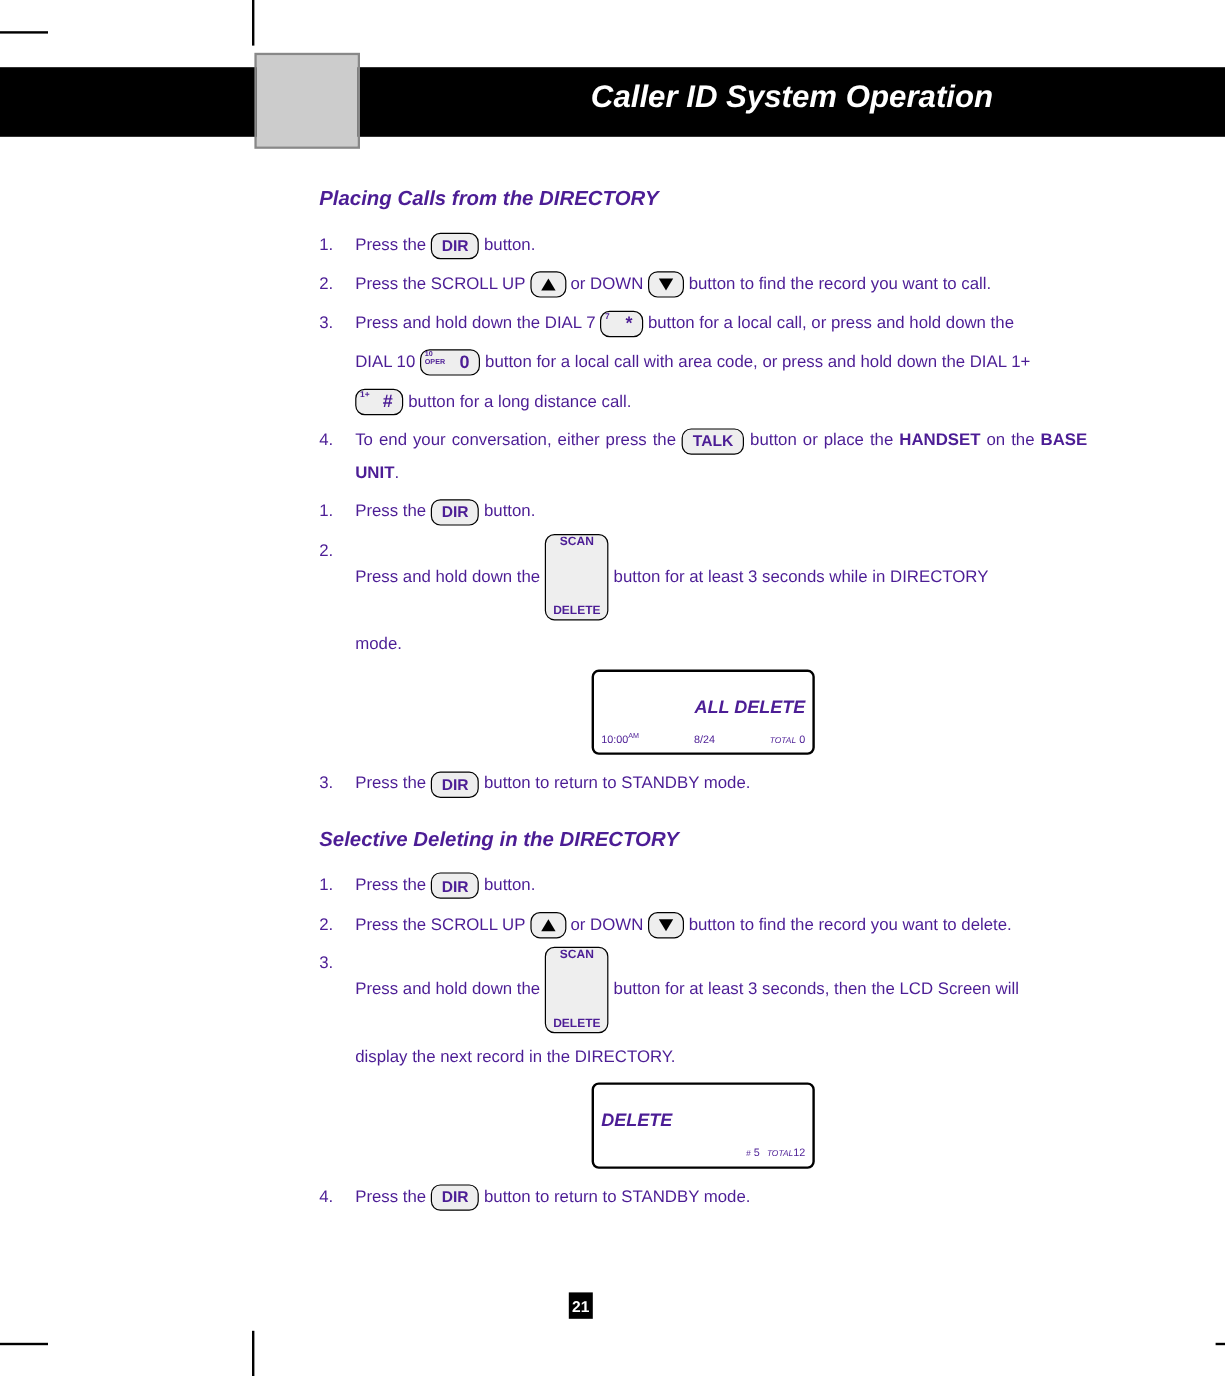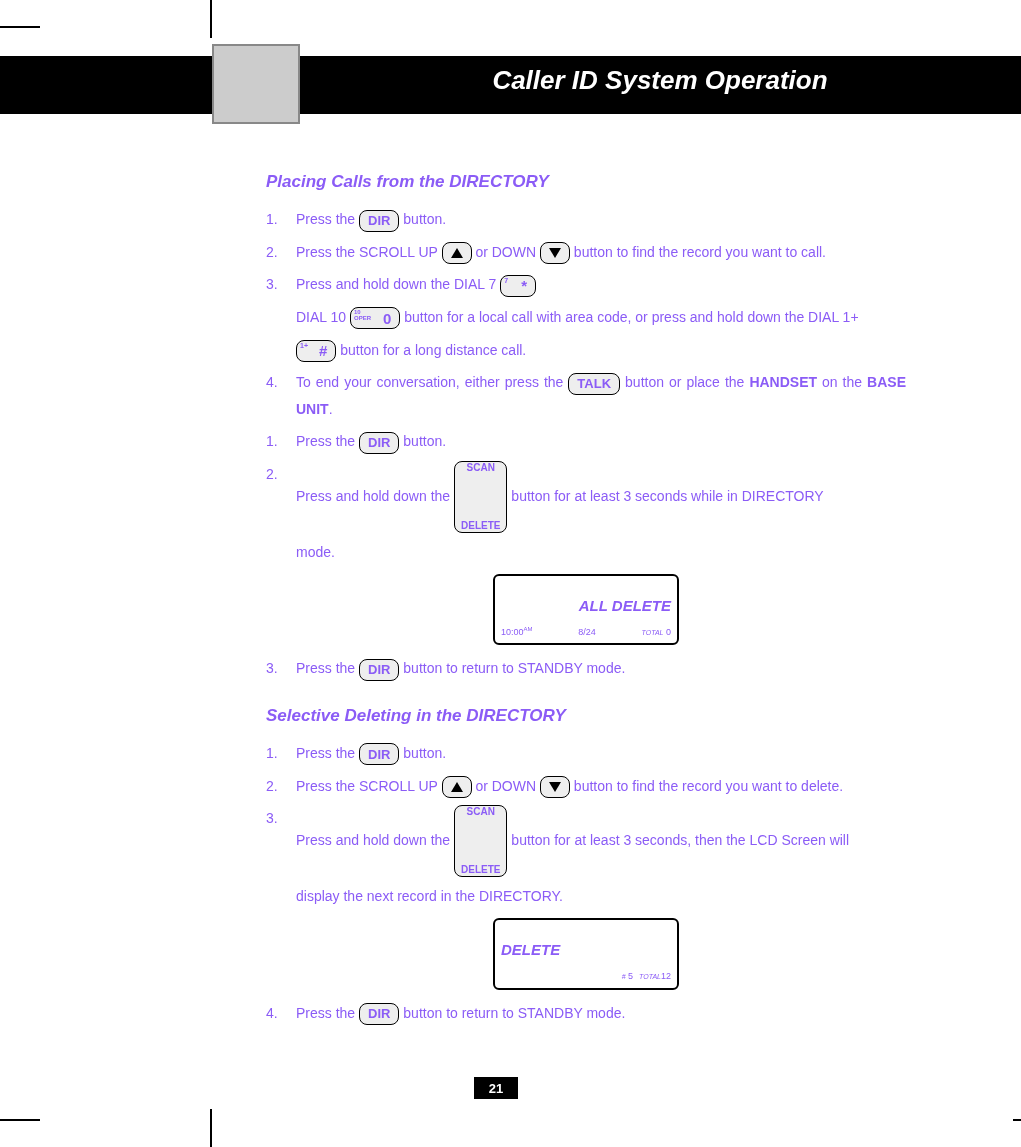--- a/index.html
+++ b/index.html
@@ -41,24 +41,24 @@
     color: #fff;
     font-style: italic;
     font-weight: bold;
     font-size: 26px;
     text-align: center;
   }
 
   .content {
     position: absolute;
     left: 266px;
-    top: 148px;
+    top: 132px;
     width: 640px;
     font-size: 14px;
-    color: #8b5cf6;
+    color: #4c1d95;
     line-height: 1.9;
   }
   .subhead {
     font-style: italic;
     font-weight: bold;
     font-size: 17px;
     margin: 18px 0 8px 0;
   }
   .step { display: flex; margin-bottom: 6px; text-align: justify; }
   .num { width: 30px; flex: 0 0 30px; }
@@ -106,21 +106,21 @@
     display: flex; justify-content: space-between; align-items: baseline;
     font-size: 9px; margin-top: 4px;
   }
   .lcd-row3 .mid { font-size: 9px; }
   .lcd-row3 sup { font-size: 6px; }
   .lcd-row3 .ttl { font-style: italic; font-size: 7px; }
 
   .pagebox {
     position: absolute;
     left: 474px; bottom: 48px;
-    width: 44px; height: 22px;
+    width: 20px; height: 22px;
     background: #000; color: #fff;
     font-weight: bold; font-size: 13px;
     display: flex; align-items: center; justify-content: center;
   }
 </style>
 </head>
 <body>
 
 <div class="page">
 
@@ -163,20 +163,21 @@
     </div>
 
     <div class="step">
       <div class="num">3.</div>
       <div class="body">
         <span>Press and hold down the DIAL 7 </span>
         <span class="keycap" style="padding-left:14px;">
           <span class="key-corner">7</span>
           <span class="key-main">*</span>
         </span>
+        <span> button for a local call, or press and hold down the</span>
       </div>
     </div>
     <div class="continued">
       <span>DIAL 10 </span>
       <span class="keycap" style="padding-left:26px;">
         <span class="key-corner" style="font-size:6px; line-height:1;">
           <span>10</span><br>
           <span>OPER</span>
         </span>
         <span class="key-main">0</span>

